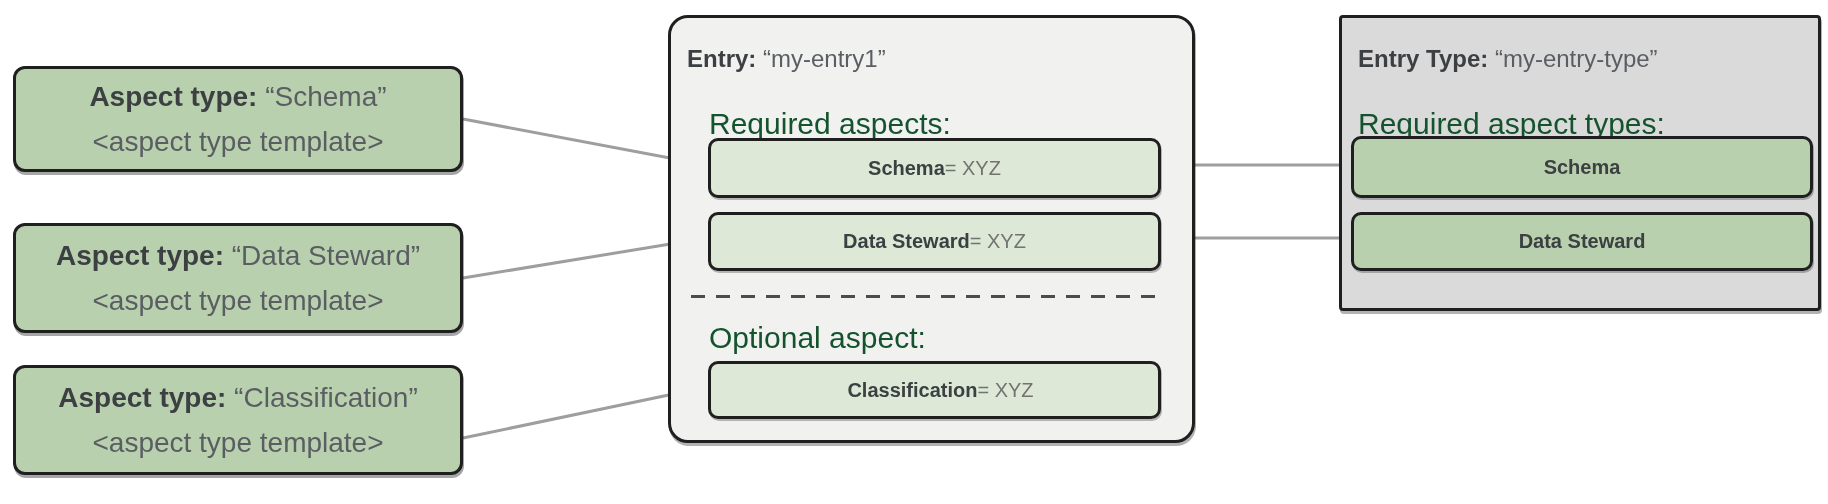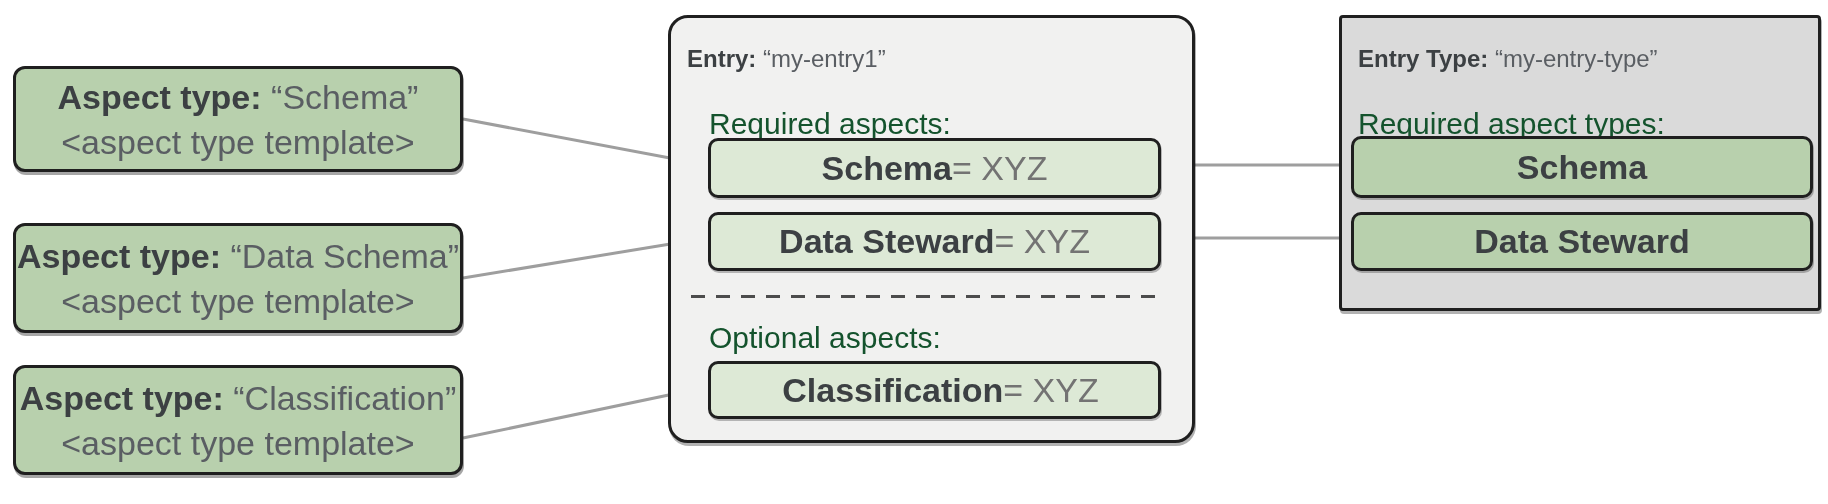--- a/index.html
+++ b/index.html
@@ -15,21 +15,21 @@
 
   
   .aspect-card{
     left:13px;width:450px;
     background:#b8d0ad;
     border:3px solid #1f1f1f;
     border-radius:12px;
     box-shadow:1px 3px 0 rgba(0,0,0,0.35);
     display:flex;flex-direction:column;justify-content:center;align-items:center;
     gap:11px;
-    font-size:34px;line-height:34px;
+    font-size:28px;line-height:34px;
   }
   .bold{font-weight:bold;color:#3c4043;}
   .muted{color:#5a5e63;}
   .valtext{color:#737373;}
 
   
   .entry-box{
     left:668px;top:15px;width:527px;height:428px;
     background:#f1f1f0;
     border:3px solid #1f1f1f;
@@ -49,21 +49,21 @@
   }
   .section-label{
     position:absolute;
     font-size:30px;line-height:34px;color:#14532d;white-space:nowrap;
   }
   .inner-aspect{
     position:absolute;box-sizing:border-box;
     border:3px solid #1f1f1f;border-radius:10px;
     box-shadow:1px 2px 0 rgba(0,0,0,0.25);
     display:flex;justify-content:center;align-items:center;
-    font-size:34px;white-space:nowrap;
+    font-size:20px;white-space:nowrap;
   }
   .inner-light{background:#dde9d6;}
   .inner-strong{background:#b8d0ad;}
   .dashed-divider{
     position:absolute;left:20px;top:277px;width:469px;height:3px;
     background:repeating-linear-gradient(90deg,#4c4c4c 0 14px,transparent 14px 25px);
   }
 </style>
 </head>
 <body>
@@ -77,21 +77,21 @@
     <line x1="1158" y1="165" x2="1352" y2="165" stroke="#9e9e9e" stroke-width="3"></line>
     <line x1="1158" y1="238" x2="1352" y2="238" stroke="#9e9e9e" stroke-width="3"></line>
   </svg>
 
   <div class="box aspect-card" style="top:66px;height:106px;">
     <div><span class="bold">Aspect type:</span> <span class="muted">“Schema”</span></div>
     <div class="muted">&lt;aspect type template&gt;</div>
   </div>
 
   <div class="box aspect-card" style="top:223px;height:110px;">
-    <div><span class="bold">Aspect type:</span> <span class="muted">“Data Schema”</span></div>
+    <div><span class="bold">Aspect type:</span> <span class="muted">“Data Steward”</span></div>
     <div class="muted">&lt;aspect type template&gt;</div>
   </div>
 
   <div class="box aspect-card" style="top:365px;height:110px;">
     <div><span class="bold">Aspect type:</span> <span class="muted">“Classification”</span></div>
     <div class="muted">&lt;aspect type template&gt;</div>
   </div>
 
   <div class="box entry-box">
     <div class="panel-title"><span class="bold">Entry:</span> <span class="muted">“my-entry1”</span></div>
@@ -103,21 +103,21 @@
         <span class="valtext"> = XYZ</span>
     </div>
 
     <div class="inner-aspect inner-light" style="left:37px;top:194px;width:453px;height:59px;">
       <span class="bold">Data Steward</span>
         <span class="valtext"> = XYZ</span>
     </div>
 
     <div class="dashed-divider"></div>
 
-    <div class="section-label" style="left:38px;top:303px;">Optional aspects:</div>
+    <div class="section-label" style="left:38px;top:303px;">Optional aspect:</div>
 
     <div class="inner-aspect inner-light" style="left:37px;top:343px;width:453px;height:58px;padding-left:12px;">
       <span class="bold">Classification</span>
         <span class="valtext"> = XYZ</span>
     </div>
   </div>
 
   <div class="box entry-type-box">
     <div class="panel-title"><span class="bold">Entry Type:</span> <span class="muted">“my-entry-type”</span></div>
 

